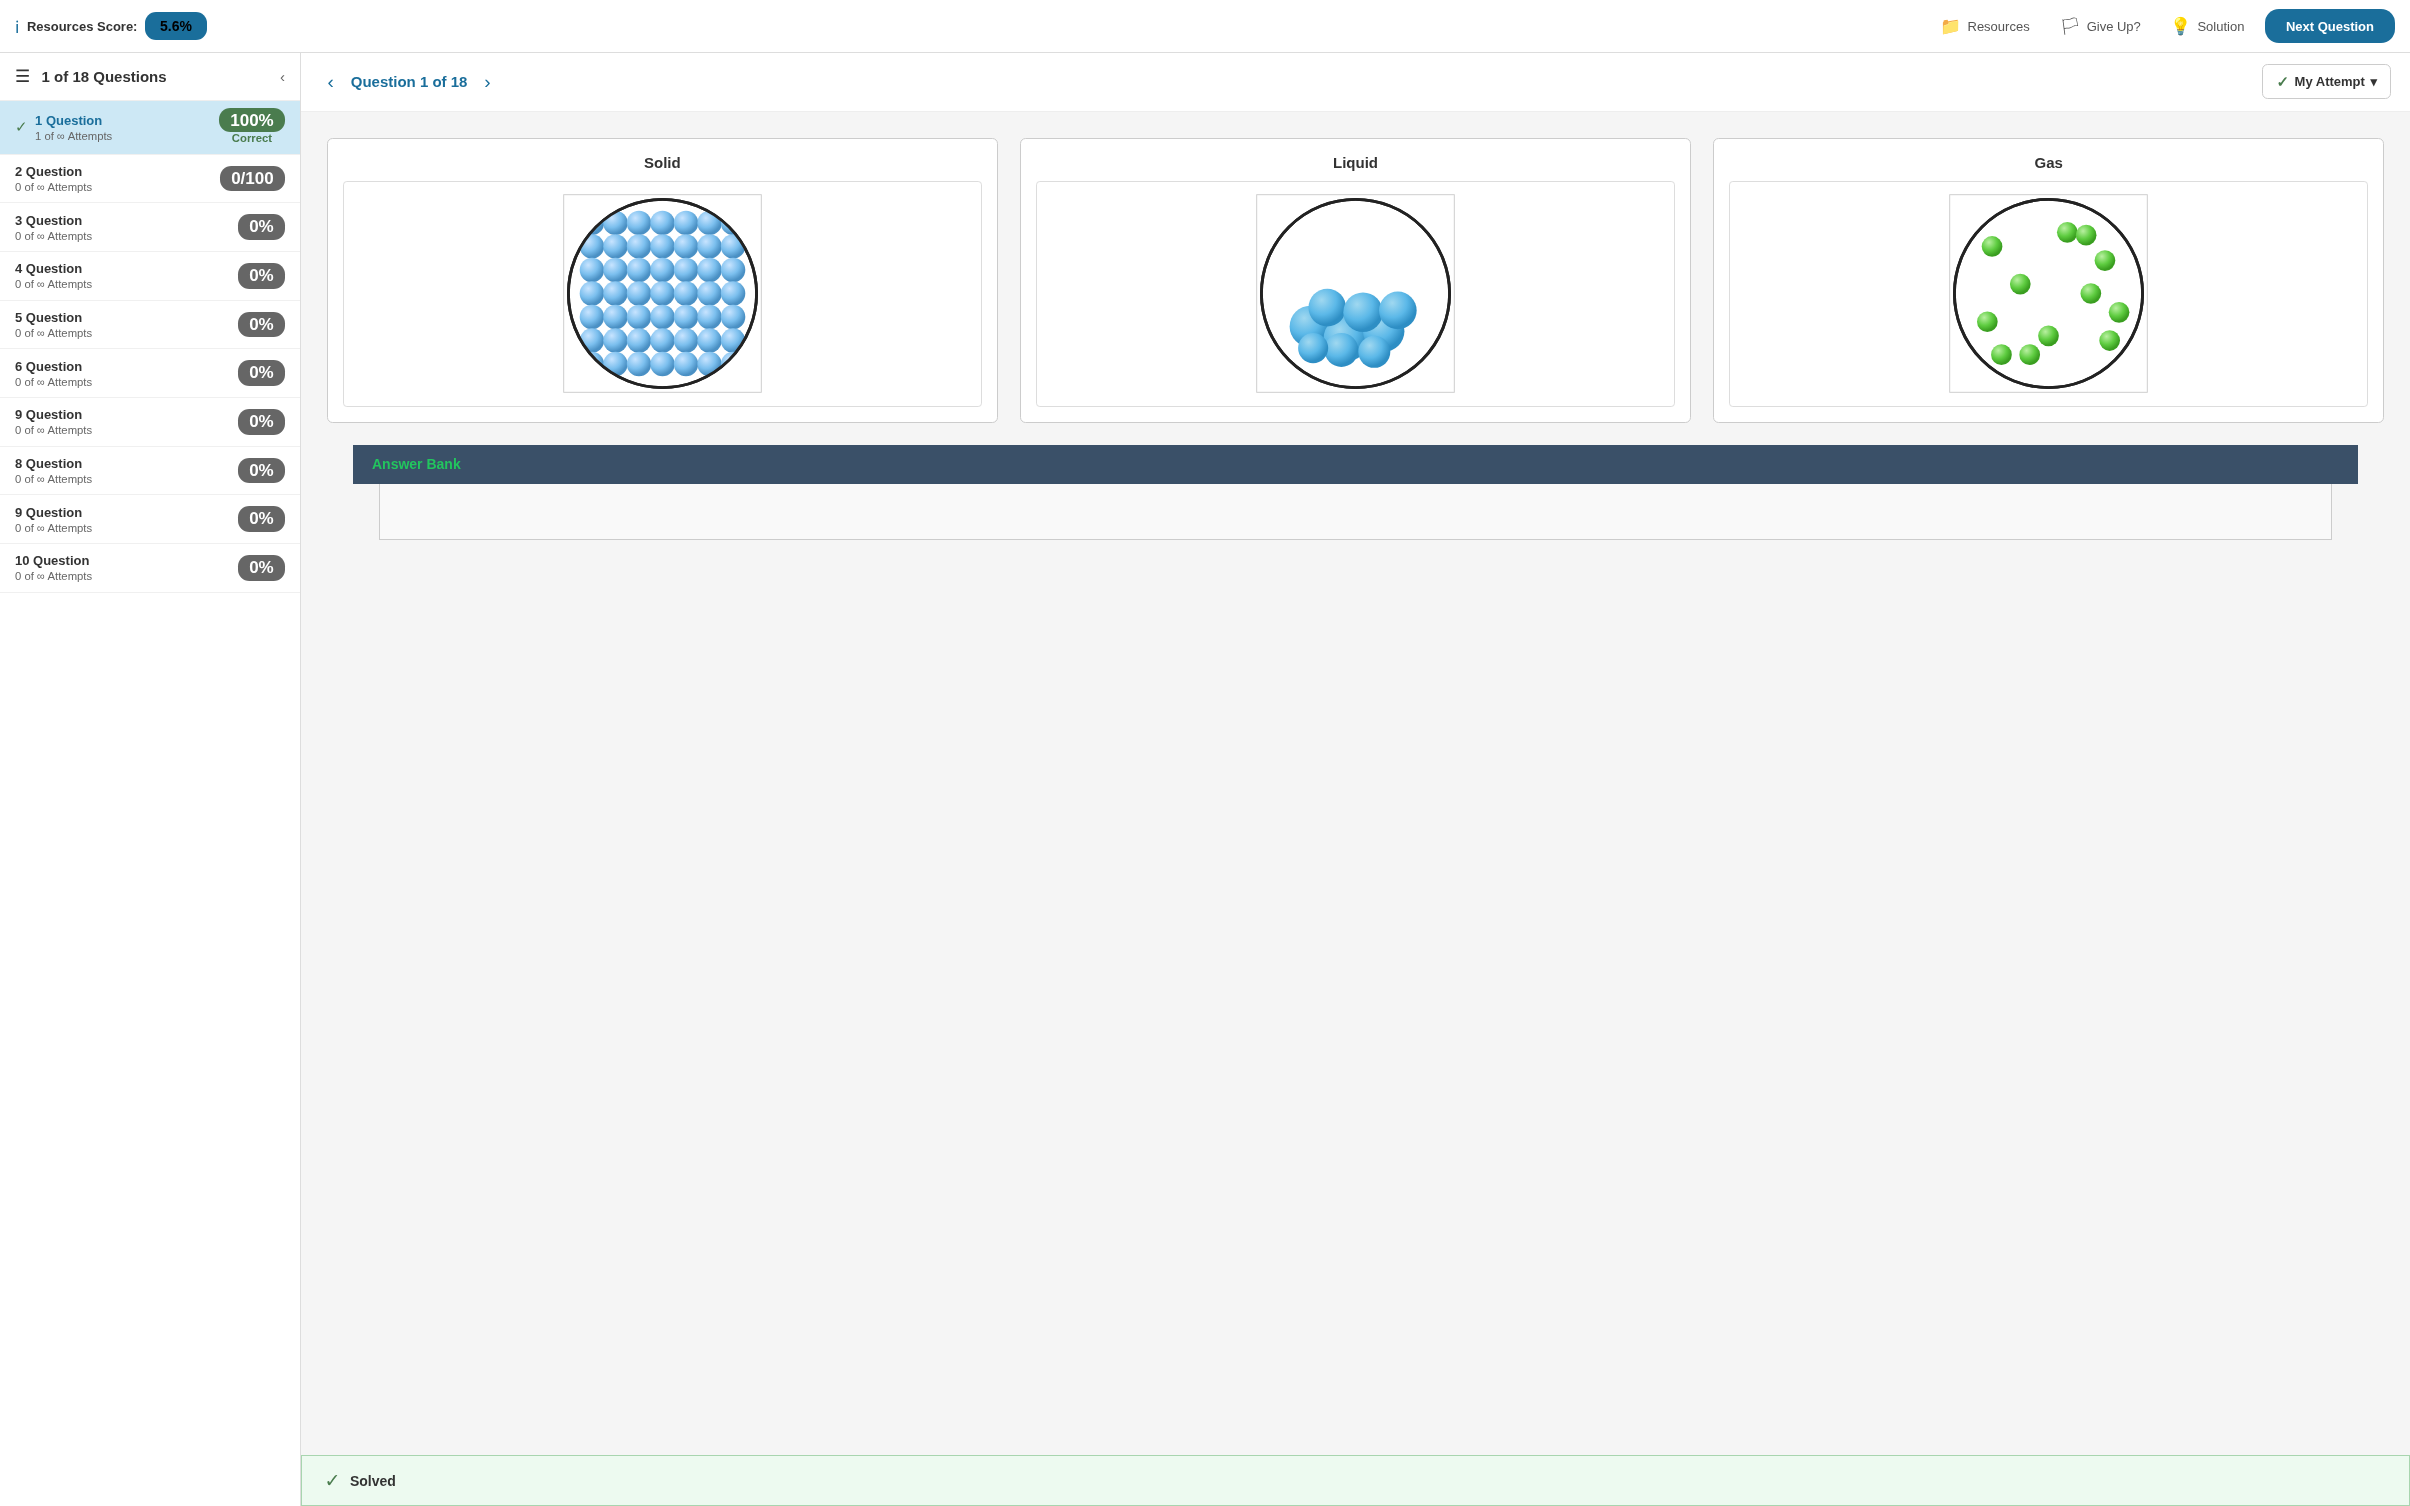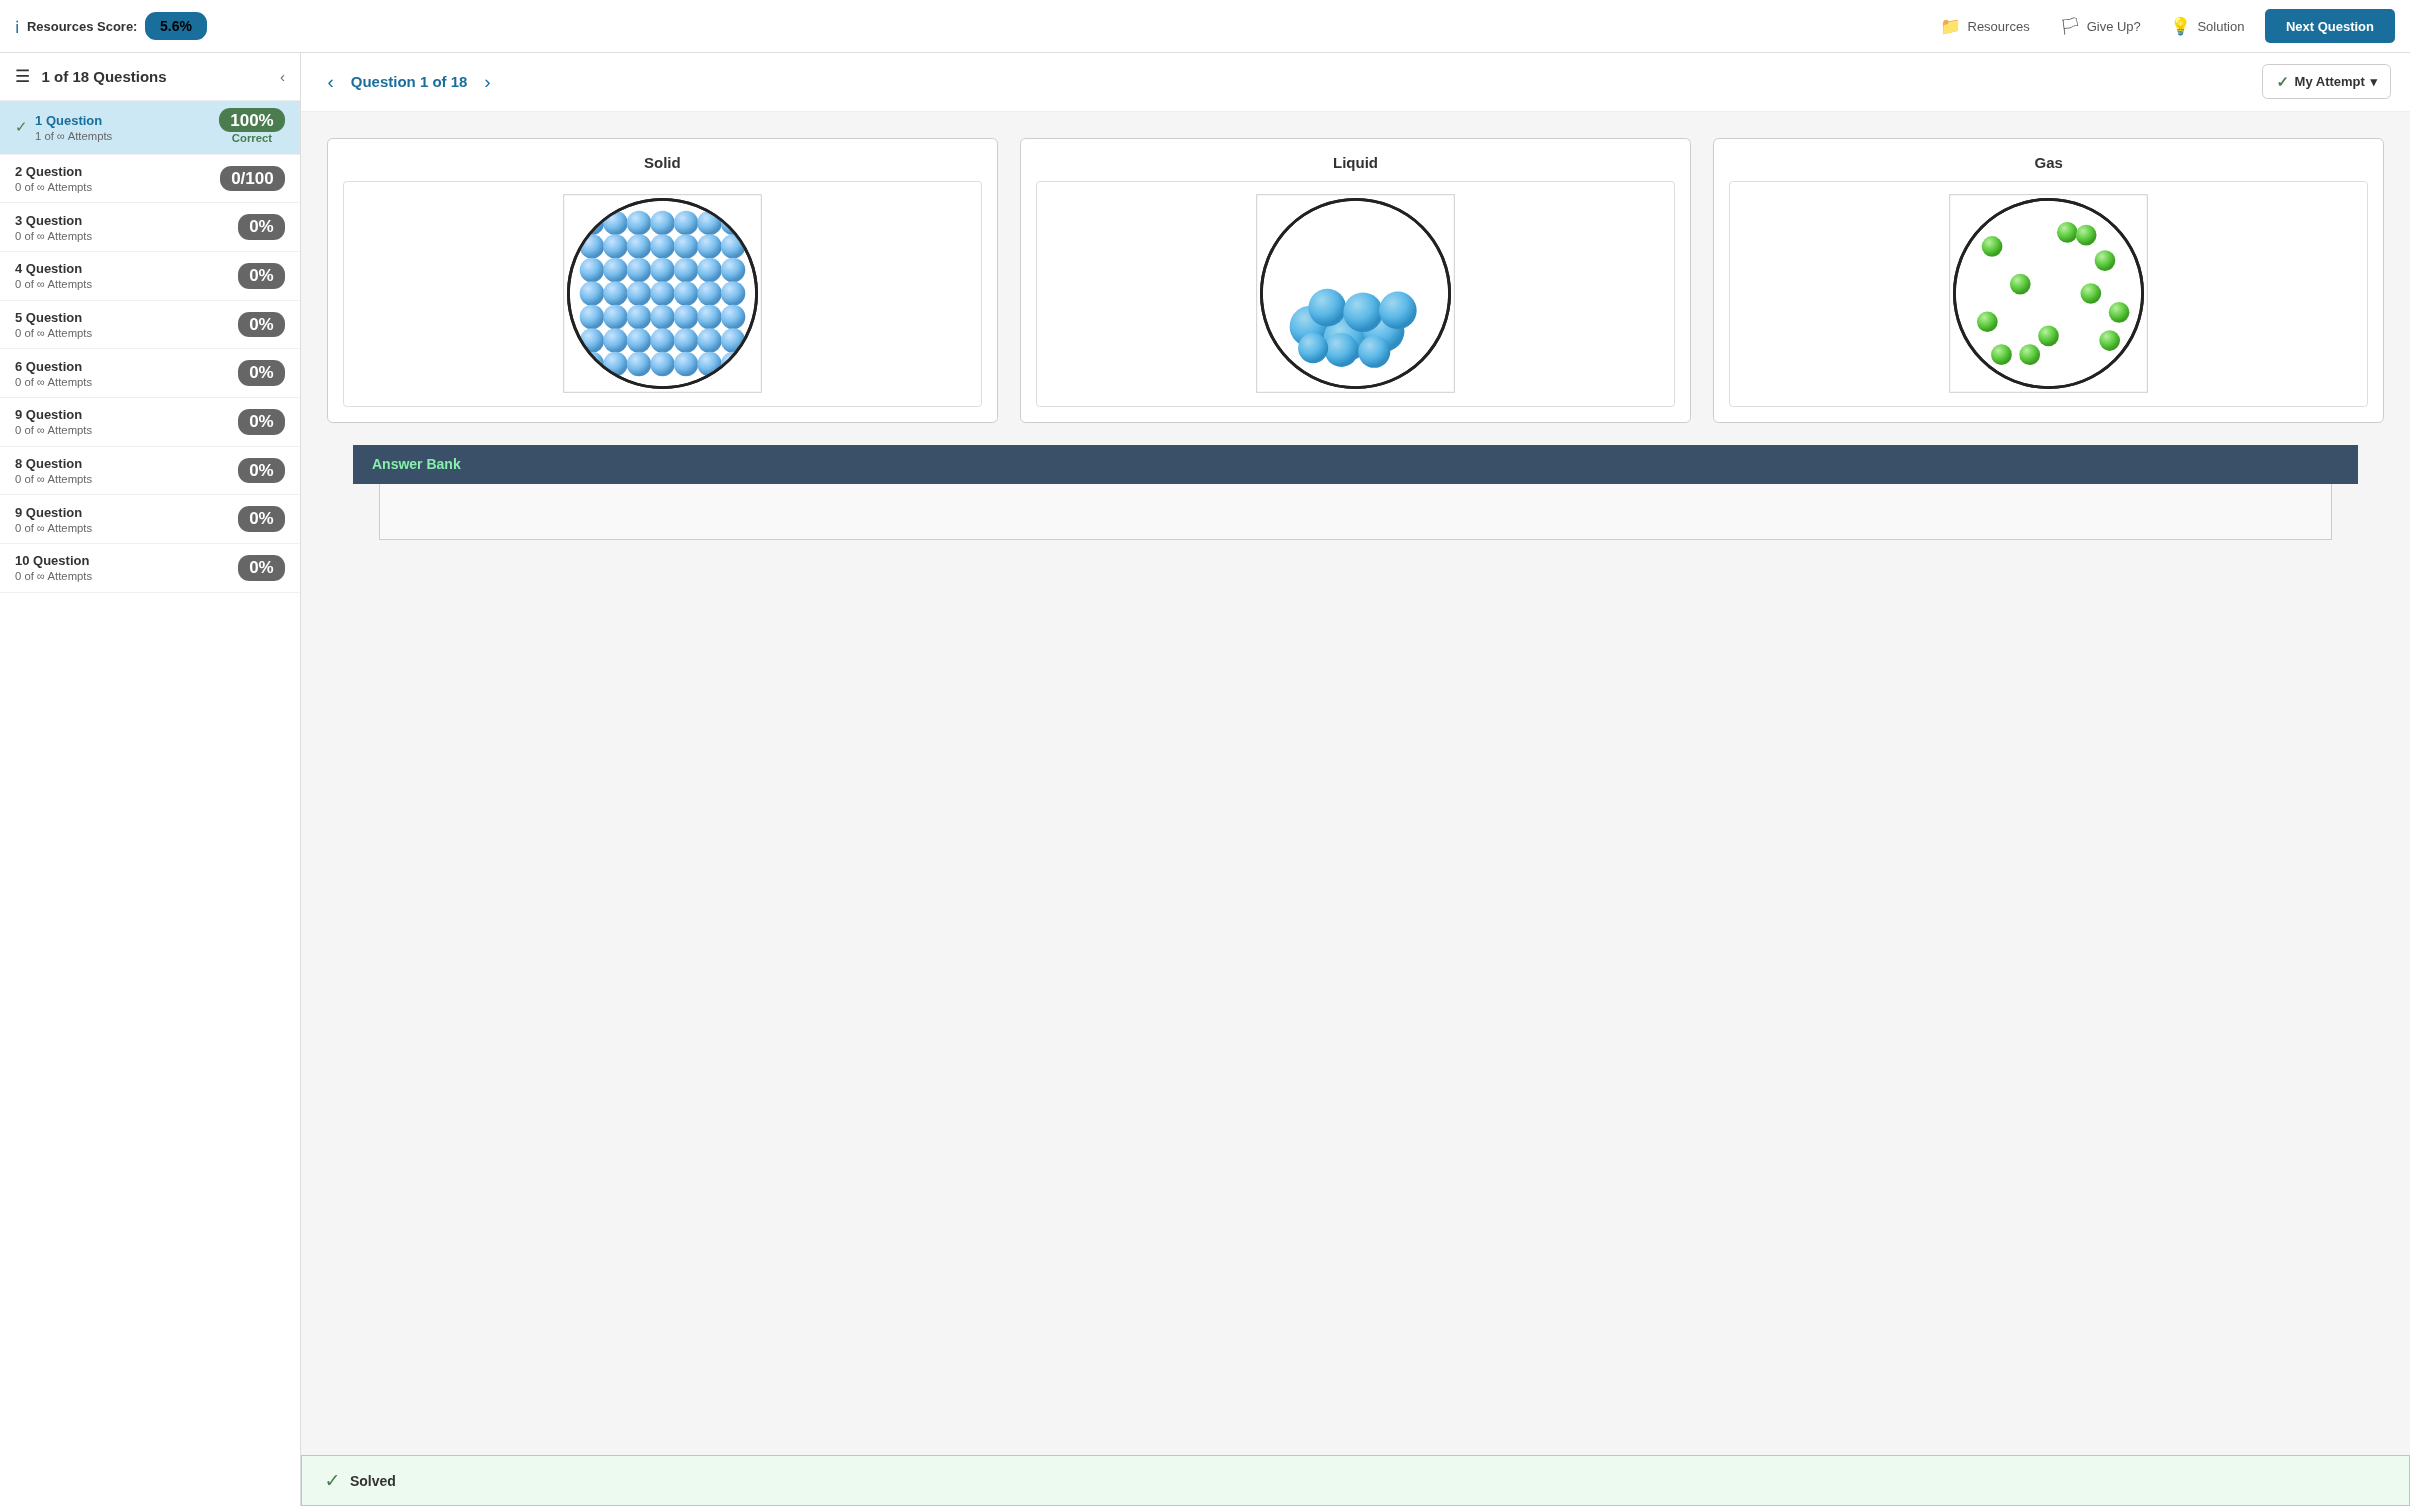--- a/index.html
+++ b/index.html
@@ -17,21 +17,21 @@
     }
     .top-bar-spacer { flex: 1; }
     .top-bar-btn {
       display: flex; align-items: center; gap: 5.6px;
       background: none; border: none; cursor: pointer;
       color: #555; font-size: 13px; padding: 7.5px 13px;
       border-radius: 3.8px; margin-left: 3.8px;
     }
     .top-bar-btn .icon { font-size: 17px; }
     .next-question-btn {
-      background: #1a6e9b; color: #fff; border: none; border-radius: 5px;
+      background: #1a6e9b; color: #fff; border: none; border-radius: 14px;
       padding: 9.4px 21px; font-size: 13px; font-weight: 700;
       cursor: pointer; margin-left: 7.5px;
     }
     .info-icon { color: #1a6e9b; font-size: 17px; margin-right: 7.5px; }
 
     
     .main-layout { display: flex; flex: 1; overflow: hidden; }
 
     
     .sidebar {
@@ -99,21 +99,21 @@
     .molecule-label { font-size: 15px; font-weight: 600; color: #333; margin-bottom: 10px; }
     .molecule-diagram {
       width: 100%; height: 226px; display: flex;
       align-items: center; justify-content: center;
       border: 0.9px solid #ddd; border-radius: 3.8px;
       background: #fff; overflow: hidden;
     }
 
     
     .answer-bank-header {
-      background: #3a5068; color: #86efac; padding: 11.3px 19px;
+      background: #3a5068; color: #22c55e; padding: 11.3px 19px;
       font-size: 14px; font-weight: 600;
     }
     .answer-bank-body {
       border: 0.9px solid #ccc; border-top: none;
       min-height: 56px; background: #f9f9f9;
       margin: 0 26px 15px;
     }
     .answer-bank-wrapper { margin: 0 26px; }
 
     

